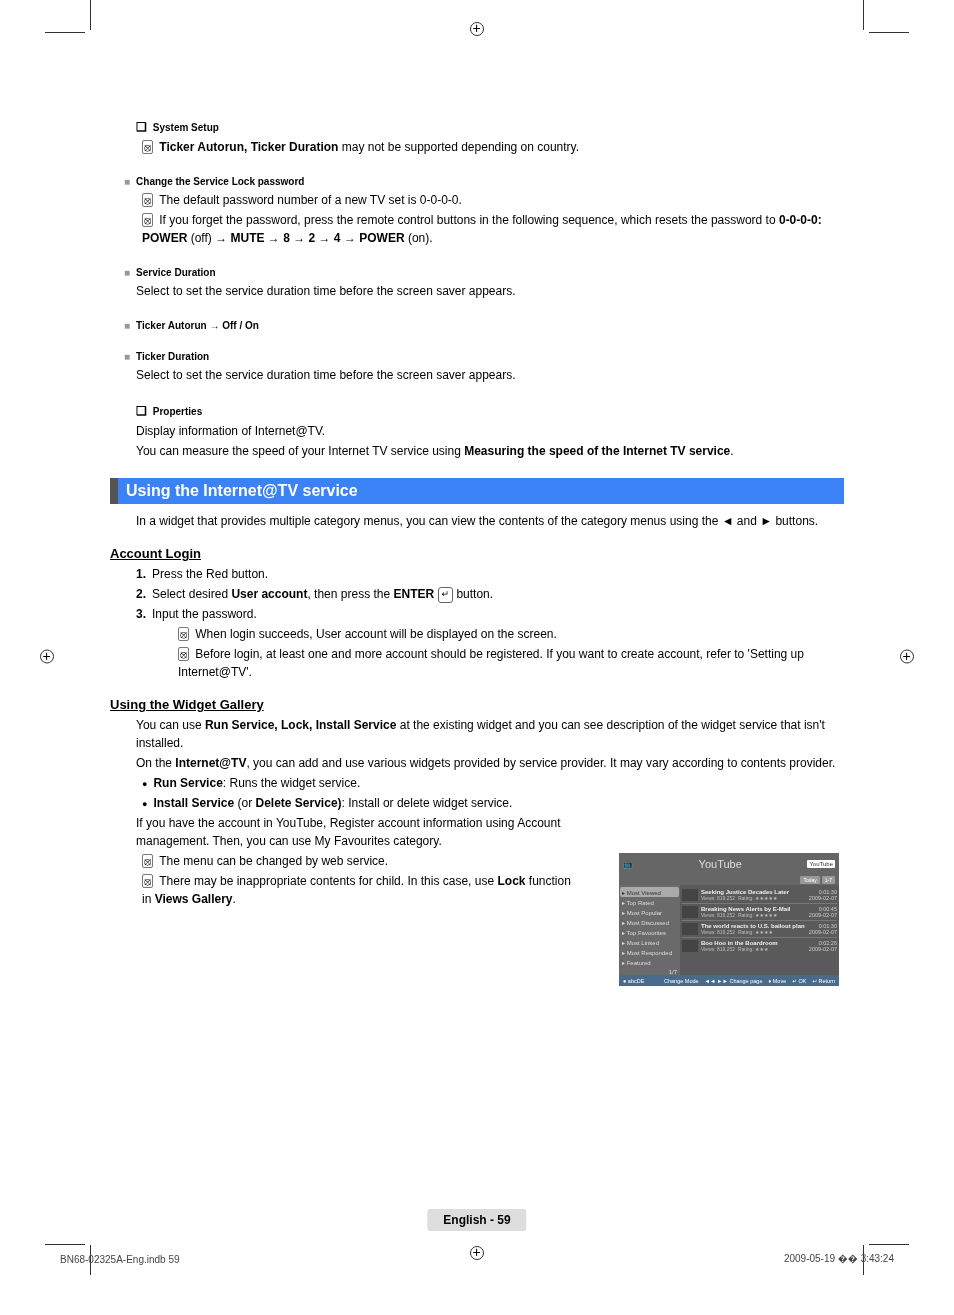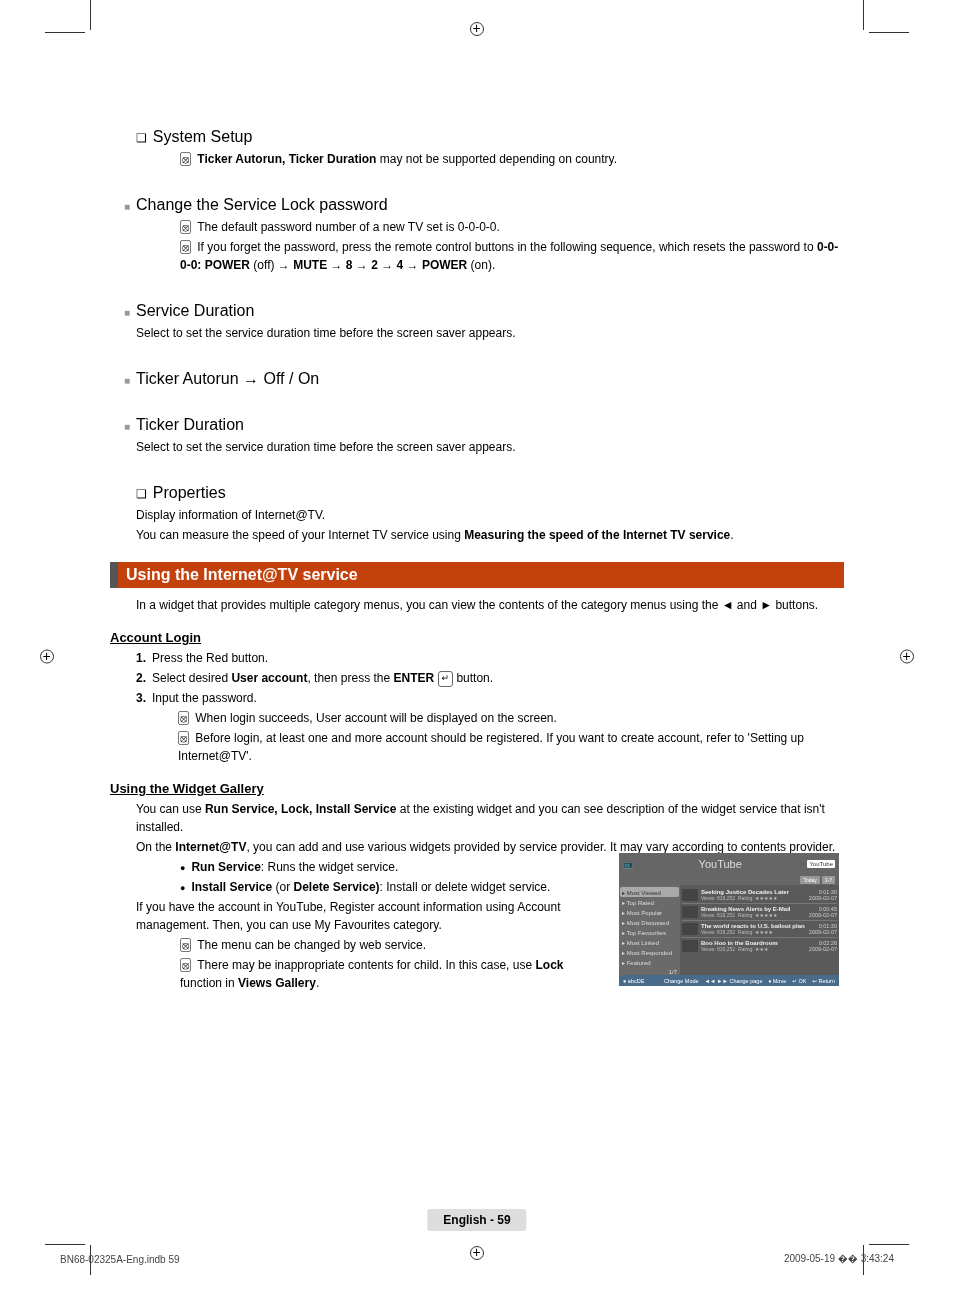--- a/index.html
+++ b/index.html
@@ -48,24 +48,24 @@
     }
     .corner-tl { position: absolute; top: 0; left: 90px; width: 1px; height: 30px; background: #333; }
     .corner-tl2 { position: absolute; top: 32px; left: 45px; width: 40px; height: 1px; background: #333; }
     .corner-tr { position: absolute; top: 0; right: 90px; width: 1px; height: 30px; background: #333; }
     .corner-tr2 { position: absolute; top: 32px; right: 45px; width: 40px; height: 1px; background: #333; }
     .corner-bl { position: absolute; bottom: 40px; left: 90px; width: 1px; height: 30px; background: #333; }
     .corner-bl2 { position: absolute; bottom: 70px; left: 45px; width: 40px; height: 1px; background: #333; }
     .corner-br { position: absolute; bottom: 40px; right: 90px; width: 1px; height: 30px; background: #333; }
     .corner-br2 { position: absolute; bottom: 70px; right: 45px; width: 40px; height: 1px; background: #333; }
     .section-heading {
-      font-weight: normal;
-      font-size: 16px;
+      font-weight: bold;
+      font-size: 10px;
       margin-bottom: 4px;
-      margin-top: 28px;
+      margin-top: 20px;
     }
     .checkbox-icon::before {
       content: "❏";
       margin-right: 6px;
       font-size: 12px;
     }
     .square-icon::before {
       content: "■";
       color: #999;
       margin-right: 6px;
@@ -84,24 +84,24 @@
       content: "●";
       margin-right: 6px;
       font-size: 9px;
     }
     .body-text {
       font-size: 12px;
       line-height: 1.5;
       margin: 2px 0;
     }
     .indent-1 { margin-left: 26px; }
-    .indent-2 { margin-left: 70px; }
+    .indent-2 { margin-left: 32px; }
     .indent-3 { margin-left: 74px; }
     .main-heading {
-      background: #c2410c;
+      background: #3b82f6;
       color: white;
       font-weight: bold;
       font-size: 16px;
       padding: 4px 8px;
       margin: 18px 0 8px 0;
       border-left: 8px solid #555;
     }
     .sub-heading {
       font-weight: bold;
       font-size: 13px;

